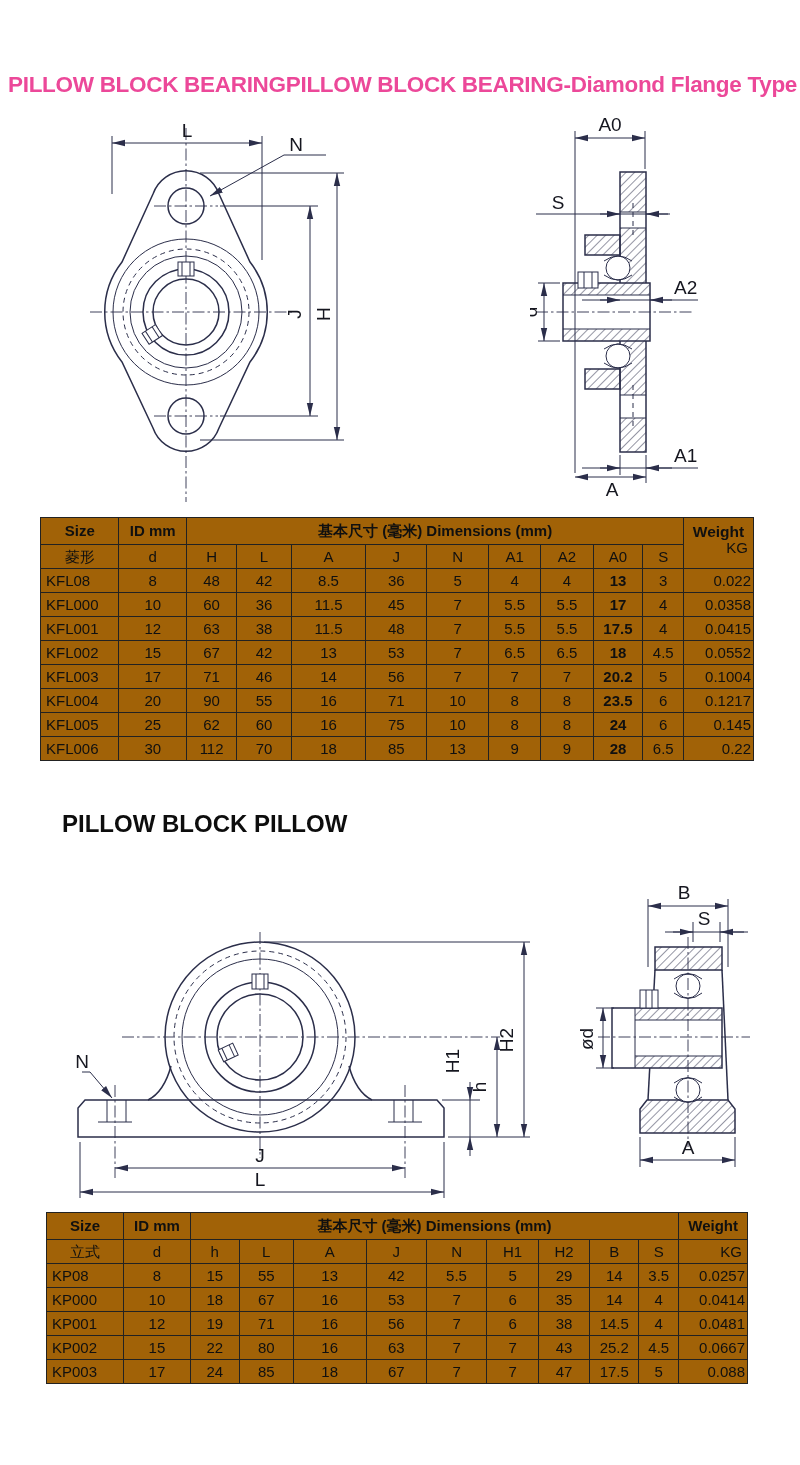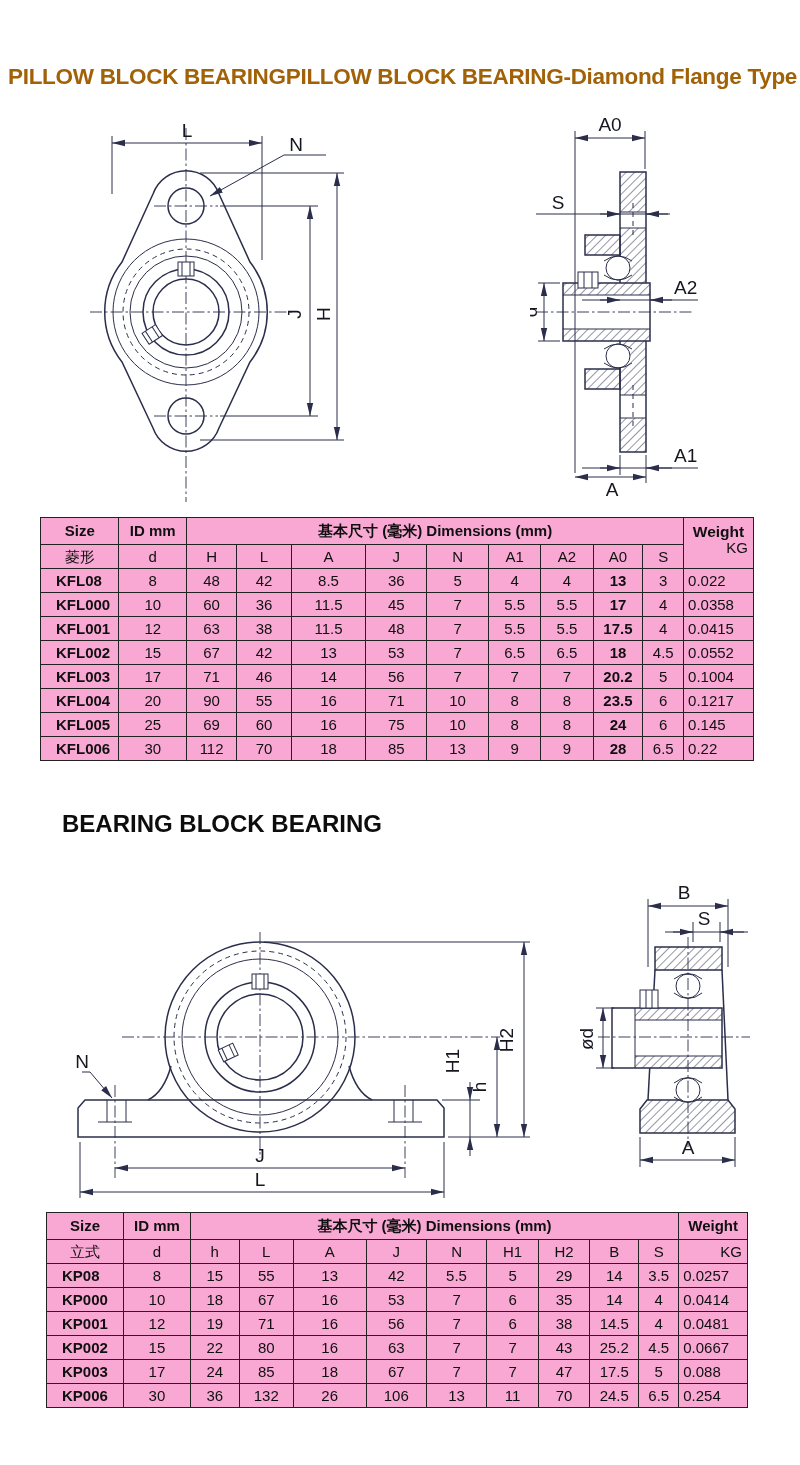--- a/index.html
+++ b/index.html
@@ -2,41 +2,41 @@
 <html><head>
 <meta charset="utf-8">
 <style>
   html,body{margin:0;padding:0;}
   body{
     width:800px;height:1465px;position:relative;background:#ffffff;
     font-family:"Liberation Sans",sans-serif;color:#111;overflow:hidden;
   }
   .abs{position:absolute;}
   .page-title{
-    left:8px;top:64px;width:788px;font-size:22.5px;font-weight:700;
-    letter-spacing:-0.3px;white-space:nowrap;color:#a16207;
+    left:8px;top:72px;width:788px;font-size:22.5px;font-weight:700;
+    letter-spacing:-0.3px;white-space:nowrap;color:#ec4899;
   }
   .section-title{
     left:62px;top:810px;font-size:24px;font-weight:700;color:#0d0d0d;white-space:nowrap;
   }
   
-  .spec-table{border-collapse:collapse;table-layout:fixed;width:100%;background:#f9a8d4;}
+  .spec-table{border-collapse:collapse;table-layout:fixed;width:100%;background:#a16207;}
   .spec-table th,.spec-table td{
     border:1.6px solid #222;font-size:15px;padding:0 2px;height:23px;
     line-height:1.05;text-align:center;font-weight:400;color:#101010;
     white-space:nowrap;overflow:hidden;
   }
   .spec-table thead tr.r1 th{height:26px;}
   .spec-table th.b{font-weight:700;}
   .spec-table th.kg{text-align:right;padding-right:5px;}
   .spec-table th.wmerge{vertical-align:top;padding:0;}
   .spec-table th.wmerge .w1{font-weight:700;font-size:15.5px;text-align:center;transform:translateY(6px);}
   .spec-table th.wmerge .w2{font-weight:400;text-align:right;padding-right:5px;transform:translateY(6px);}
-  .spec-table tbody td:first-child{text-align:left;padding-left:15px;font-weight:bold;}
-  .spec-table tbody td:last-child{text-align:left;padding-left:4px;margin-top:36px;}
+  .spec-table tbody td:first-child{text-align:left;padding-left:5px;}
+  .spec-table tbody td:last-child{text-align:right;padding-left:4px;margin-top:36px;}
   #flange-table tbody td:nth-child(10){font-weight:700;}
   col.c1{width:11%}col.c2{width:9.5%}col.c3{width:7%}col.c4{width:7.7%}
   col.c5{width:10.4%}col.c6{width:8.6%}col.c7{width:8.6%}col.c8{width:7.4%}
   col.c9{width:7.3%}col.c10{width:7%}col.c11{width:5.7%}col.c12{width:9.8%}
   
   svg{display:block;}
   .ink{stroke:#2b2e4a;fill:none;stroke-width:1.5px;}
   .thin{stroke:#2b2e4a;fill:none;stroke-width:1px;}
   .dim{stroke:#2b2e4a;fill:none;stroke-width:1px;}
   .cl{stroke:#2b2e4a;fill:none;stroke-width:0.9px;stroke-dasharray:12 3 2.5 3;}
@@ -310,21 +310,21 @@
           <td>10</td>
           <td>8</td>
           <td>8</td>
           <td>23.5</td>
           <td>6</td>
           <td>0.1217</td>
         </tr>
         <tr>
           <td>KFL005</td>
           <td>25</td>
-          <td>69</td>
+          <td>62</td>
           <td>60</td>
           <td>16</td>
           <td>75</td>
           <td>10</td>
           <td>8</td>
           <td>8</td>
           <td>24</td>
           <td>6</td>
           <td>0.145</td>
         </tr>
@@ -339,21 +339,21 @@
           <td>9</td>
           <td>9</td>
           <td>28</td>
           <td>6.5</td>
           <td>0.22</td>
         </tr>
       </tbody>
   </table>
 </div>
 
-<div class="abs section-title">BEARING BLOCK BEARING</div>
+<div class="abs section-title">PILLOW BLOCK PILLOW</div>
 
 <svg class="abs" style="left:60px;top:880px;" width="485" height="325" viewBox="0 0 485 325">
   <defs>
     <marker id="ar3" markerUnits="userSpaceOnUse" markerWidth="14" markerHeight="8" refX="13" refY="4" orient="auto-start-reverse">
       <path d="M0,0.8 L13,4 L0,7.2 Z" fill="#2b2e4a"></path>
     </marker>
   </defs>
   <g>
     <line class="cl" x1="200" y1="52" x2="200" y2="278"></line>
     <line class="cl" x1="62" y1="157" x2="440" y2="157"></line>
@@ -591,29 +591,15 @@
           <td>85</td>
           <td>18</td>
           <td>67</td>
           <td>7</td>
           <td>7</td>
           <td>47</td>
           <td>17.5</td>
           <td>5</td>
           <td>0.088</td>
         </tr>
-        <tr>
-          <td>KP006</td>
-          <td>30</td>
-          <td>36</td>
-          <td>132</td>
-          <td>26</td>
-          <td>106</td>
-          <td>13</td>
-          <td>11</td>
-          <td>70</td>
-          <td>24.5</td>
-          <td>6.5</td>
-          <td>0.254</td>
-        </tr>
       </tbody>
   </table>
 </div>
 
 </body></html>

